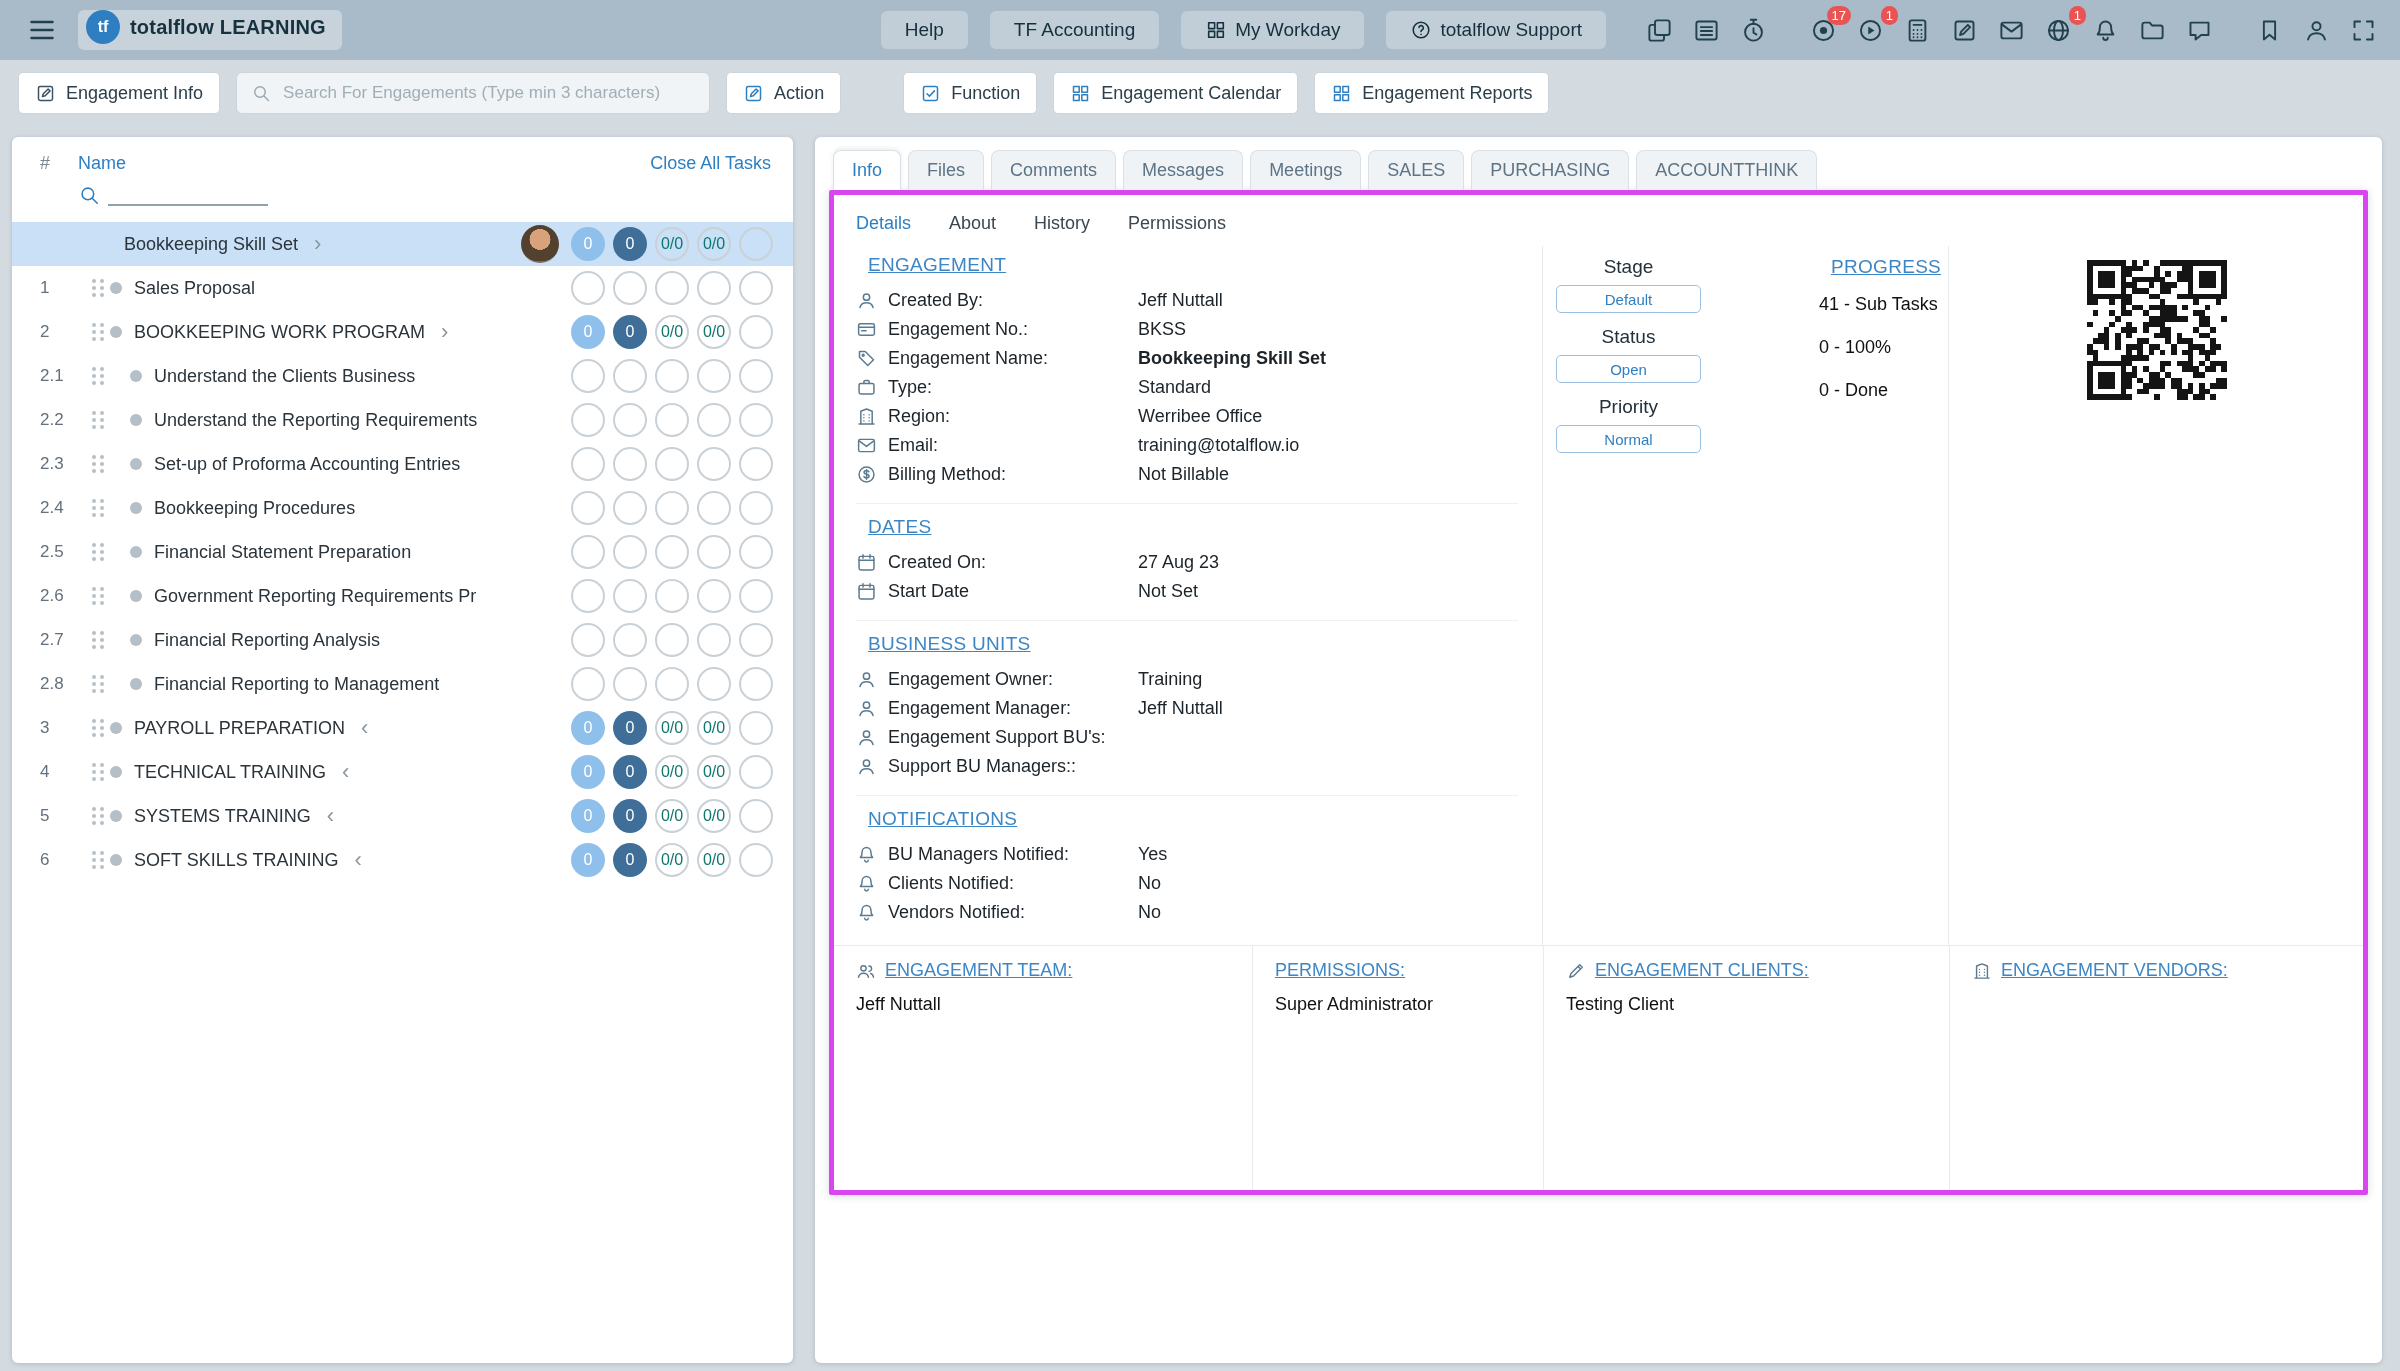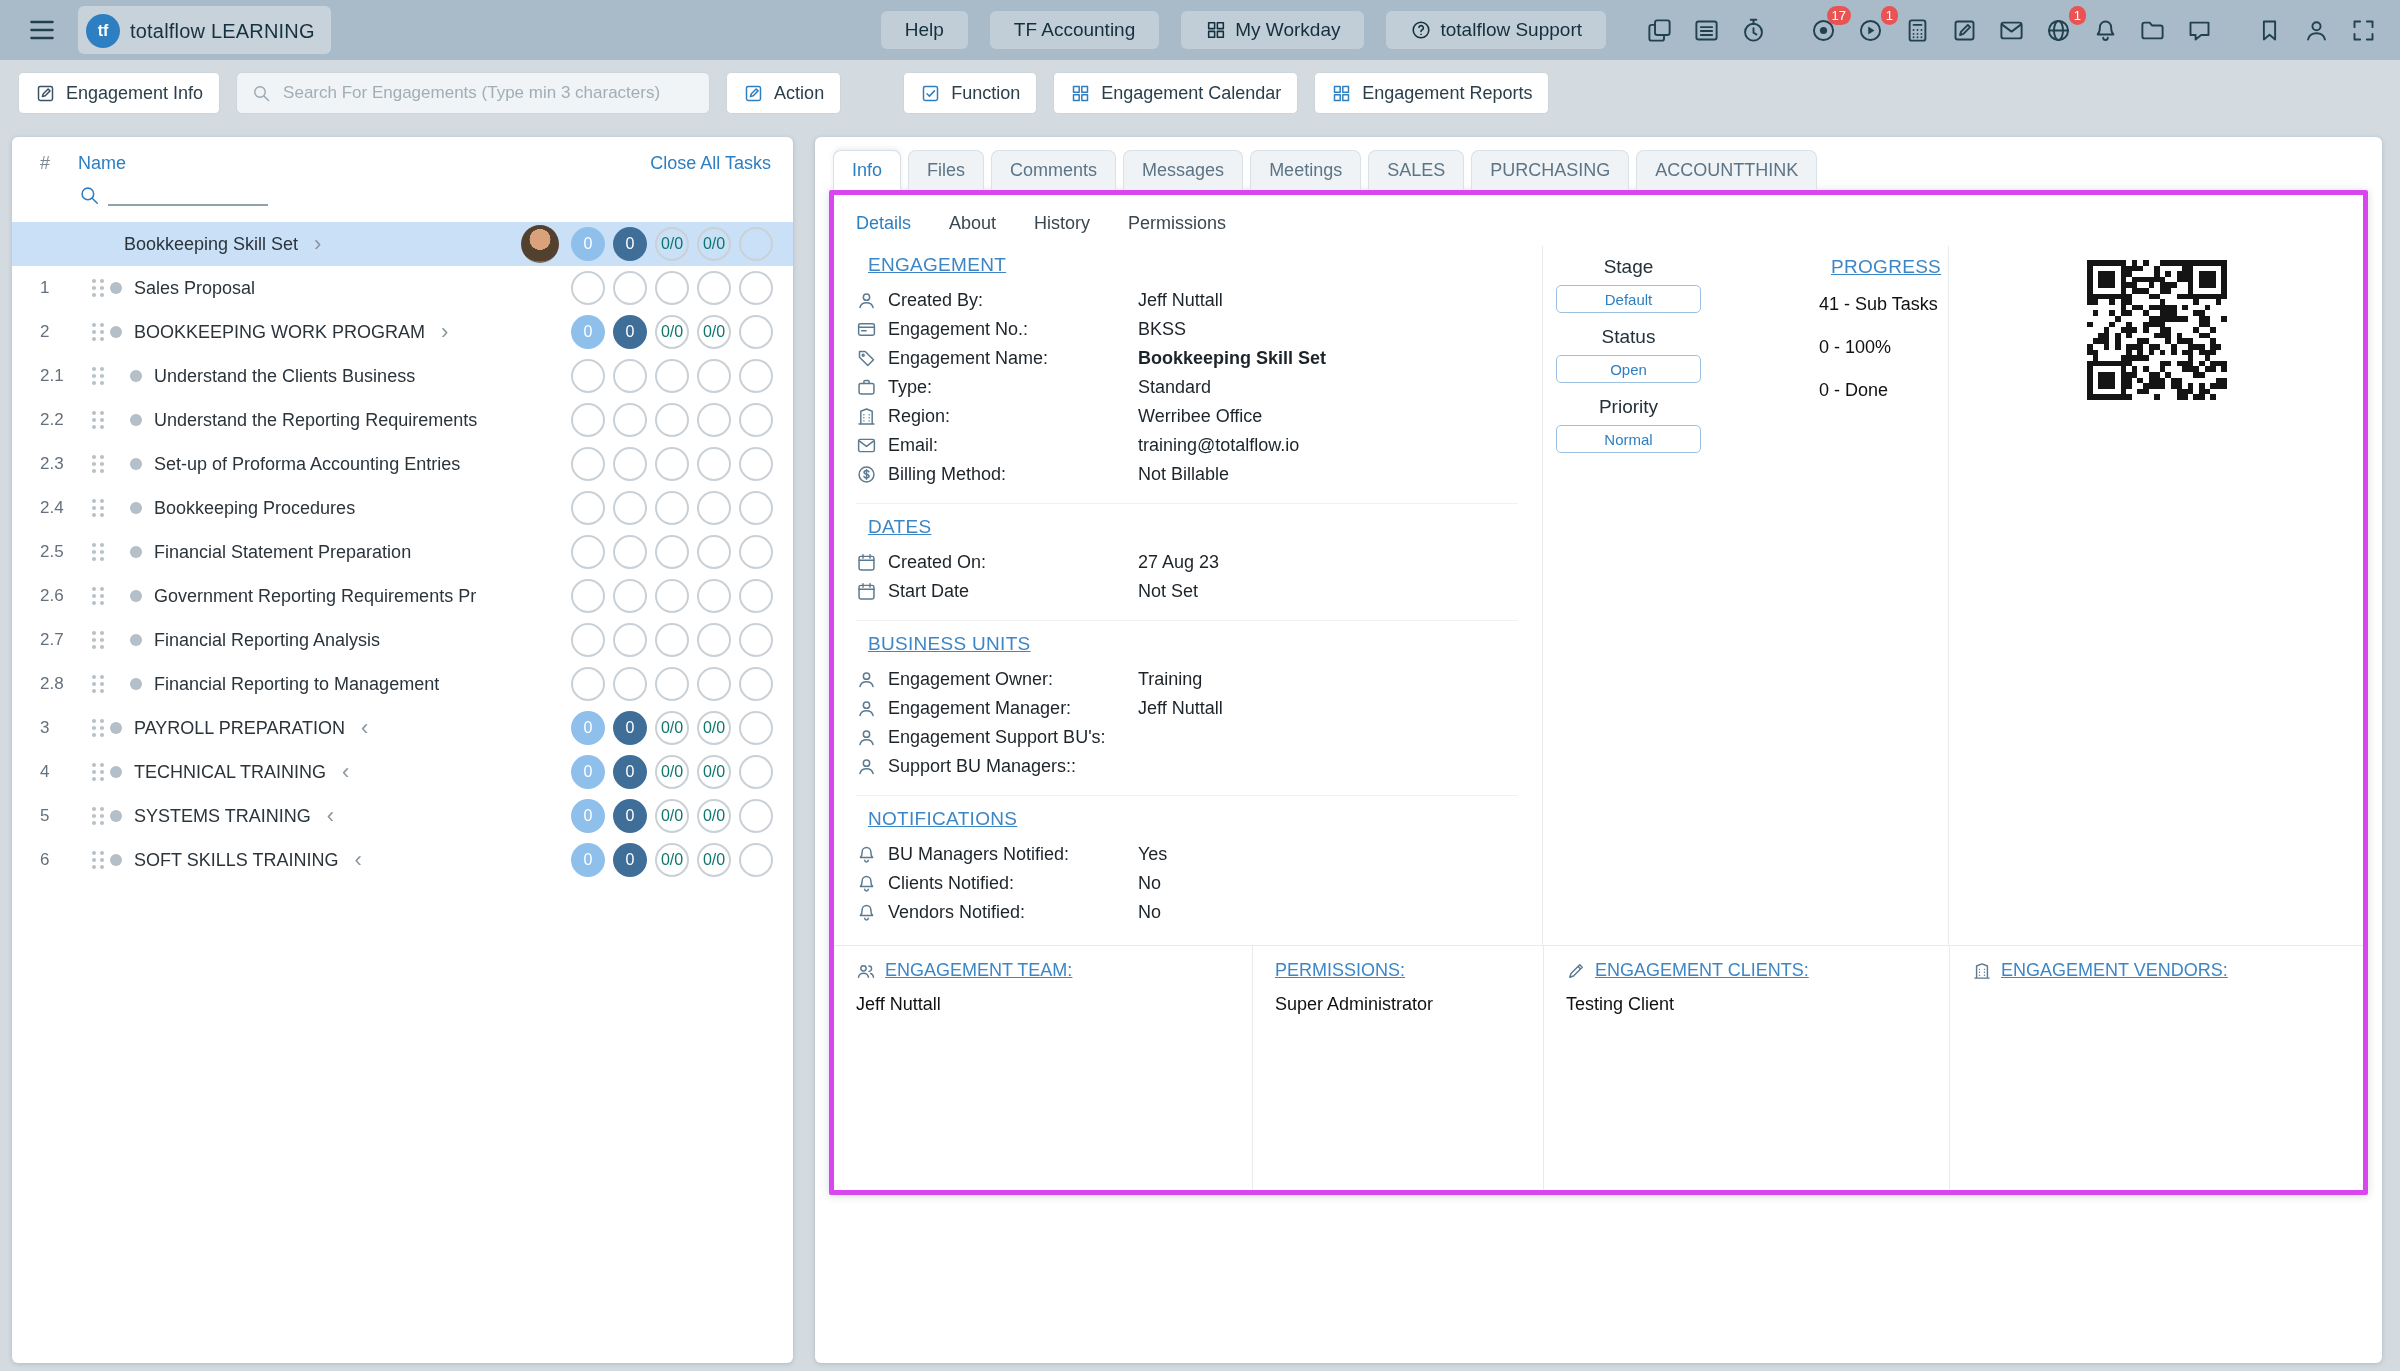--- a/index.html
+++ b/index.html
@@ -11,24 +11,24 @@
   html,body{margin:0;padding:0;}
   body{width:2400px;height:1371px;overflow:hidden;background:var(--page-bg);
        font-family:"Liberation Sans",sans-serif;color:var(--ink);}
   .app{width:2400px;height:1371px;display:flex;flex-direction:column;}
 
   
   .topbar{height:60px;flex:0 0 60px;background:var(--topbar-bg);display:flex;align-items:center;
           padding:0 20px;gap:14px;color:#1d3c4e;}
   .tb-menu{background:none;border:none;color:#20404f;width:44px;height:44px;padding:6px;cursor:pointer;}
   .brand{display:flex;align-items:center;gap:10px;background:rgba(255,255,255,.35);
-         border-radius:6px;padding:8px 16px 6px 8px;}
+         border-radius:6px;padding:0 16px 6px 8px;}
   .brand-logo{width:34px;height:34px;border-radius:50%;background:var(--accent);color:#fff;
               display:flex;align-items:center;justify-content:center;font-size:16px;font-weight:bold;}
-  .brand-text{font-size:20px;font-weight:normal;color:#16323f;letter-spacing:.2px;}
+  .brand-text{font-size:20px;font-weight:bold;color:#16323f;letter-spacing:.2px;}
   .tb-spacer{flex:1;}
   .tb-links{display:flex;align-items:center;gap:12px;margin-right:26px;}
   .tb-link{display:flex;align-items:center;gap:8px;font-size:19px;color:#14303d;text-decoration:none;
            background:rgba(255,255,255,.28);padding:8px 24px;border-radius:6px;cursor:pointer;margin-left:10px;}
   .tb-link .ic{width:22px;height:22px;color:#14303d;}
   .tb-icons{display:flex;align-items:center;gap:40px;}
   .tb-group{display:flex;align-items:center;gap:17px;}
   .tbi{position:relative;width:30px;height:30px;background:none;border:none;padding:0;color:#21414f;cursor:pointer;}
   .tbi .ic{width:27px;height:27px;display:block;}
   .nbadge{position:absolute;top:-9px;right:-11px;background:var(--notification-red);color:#fff;

